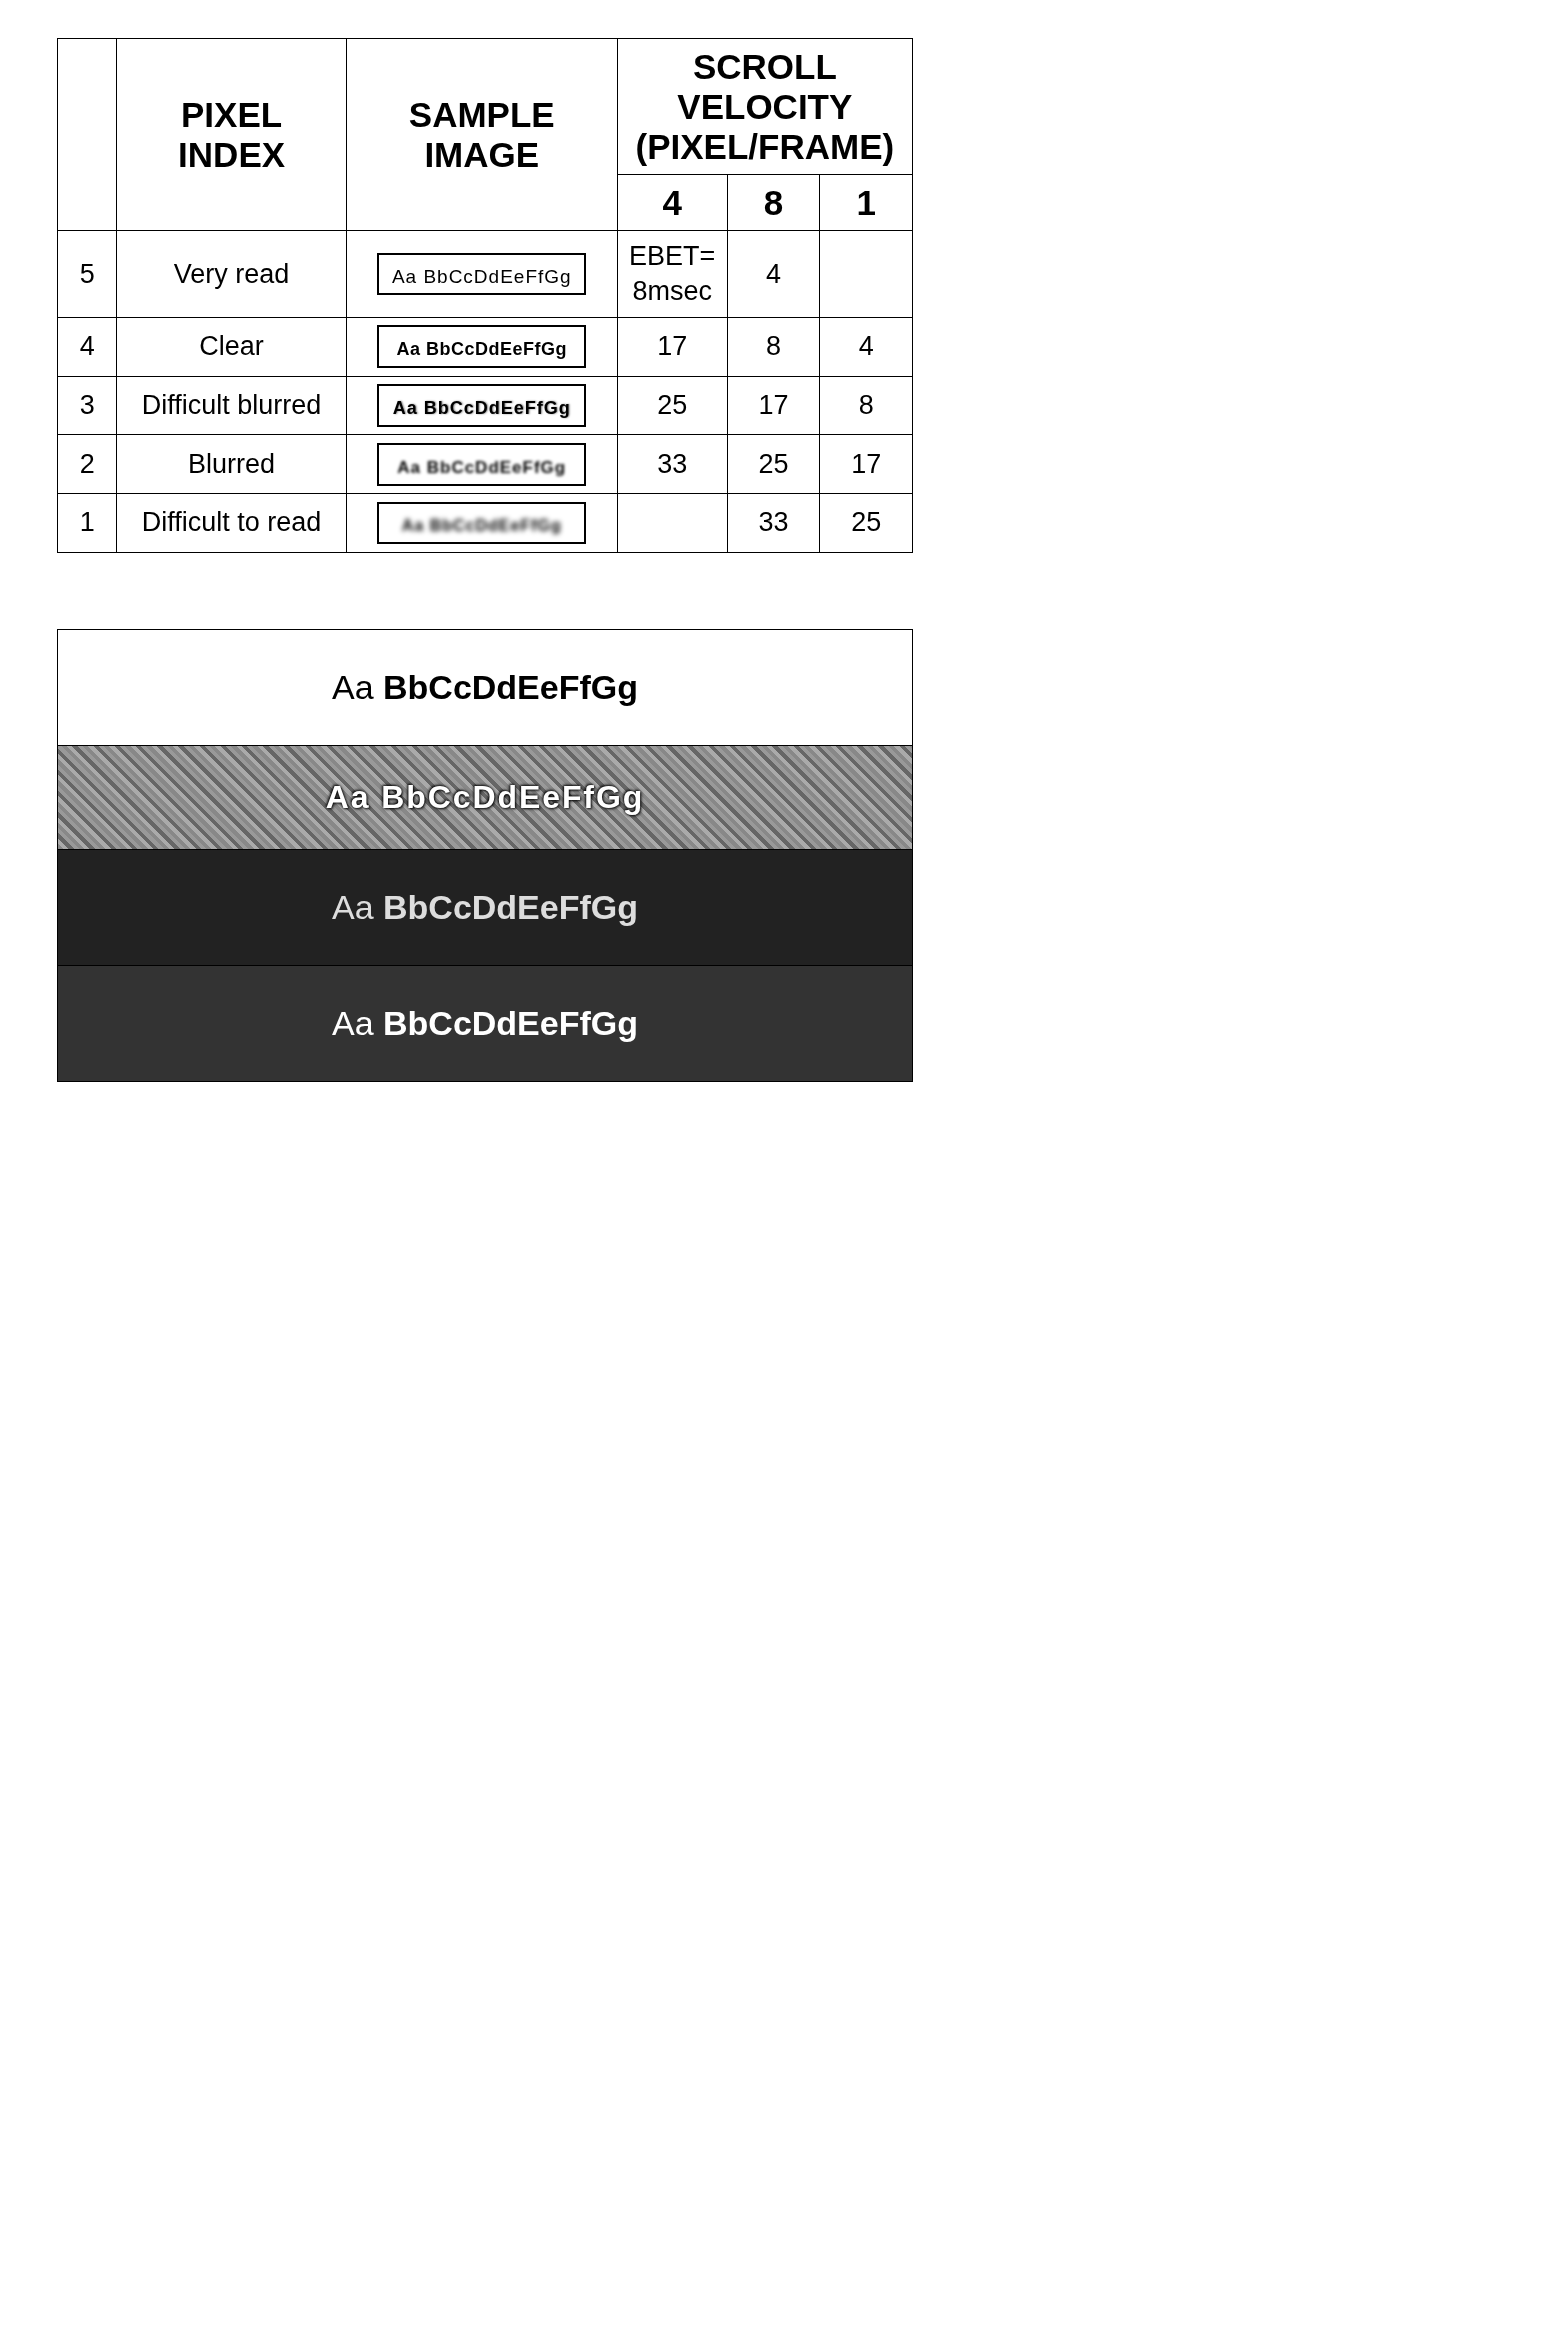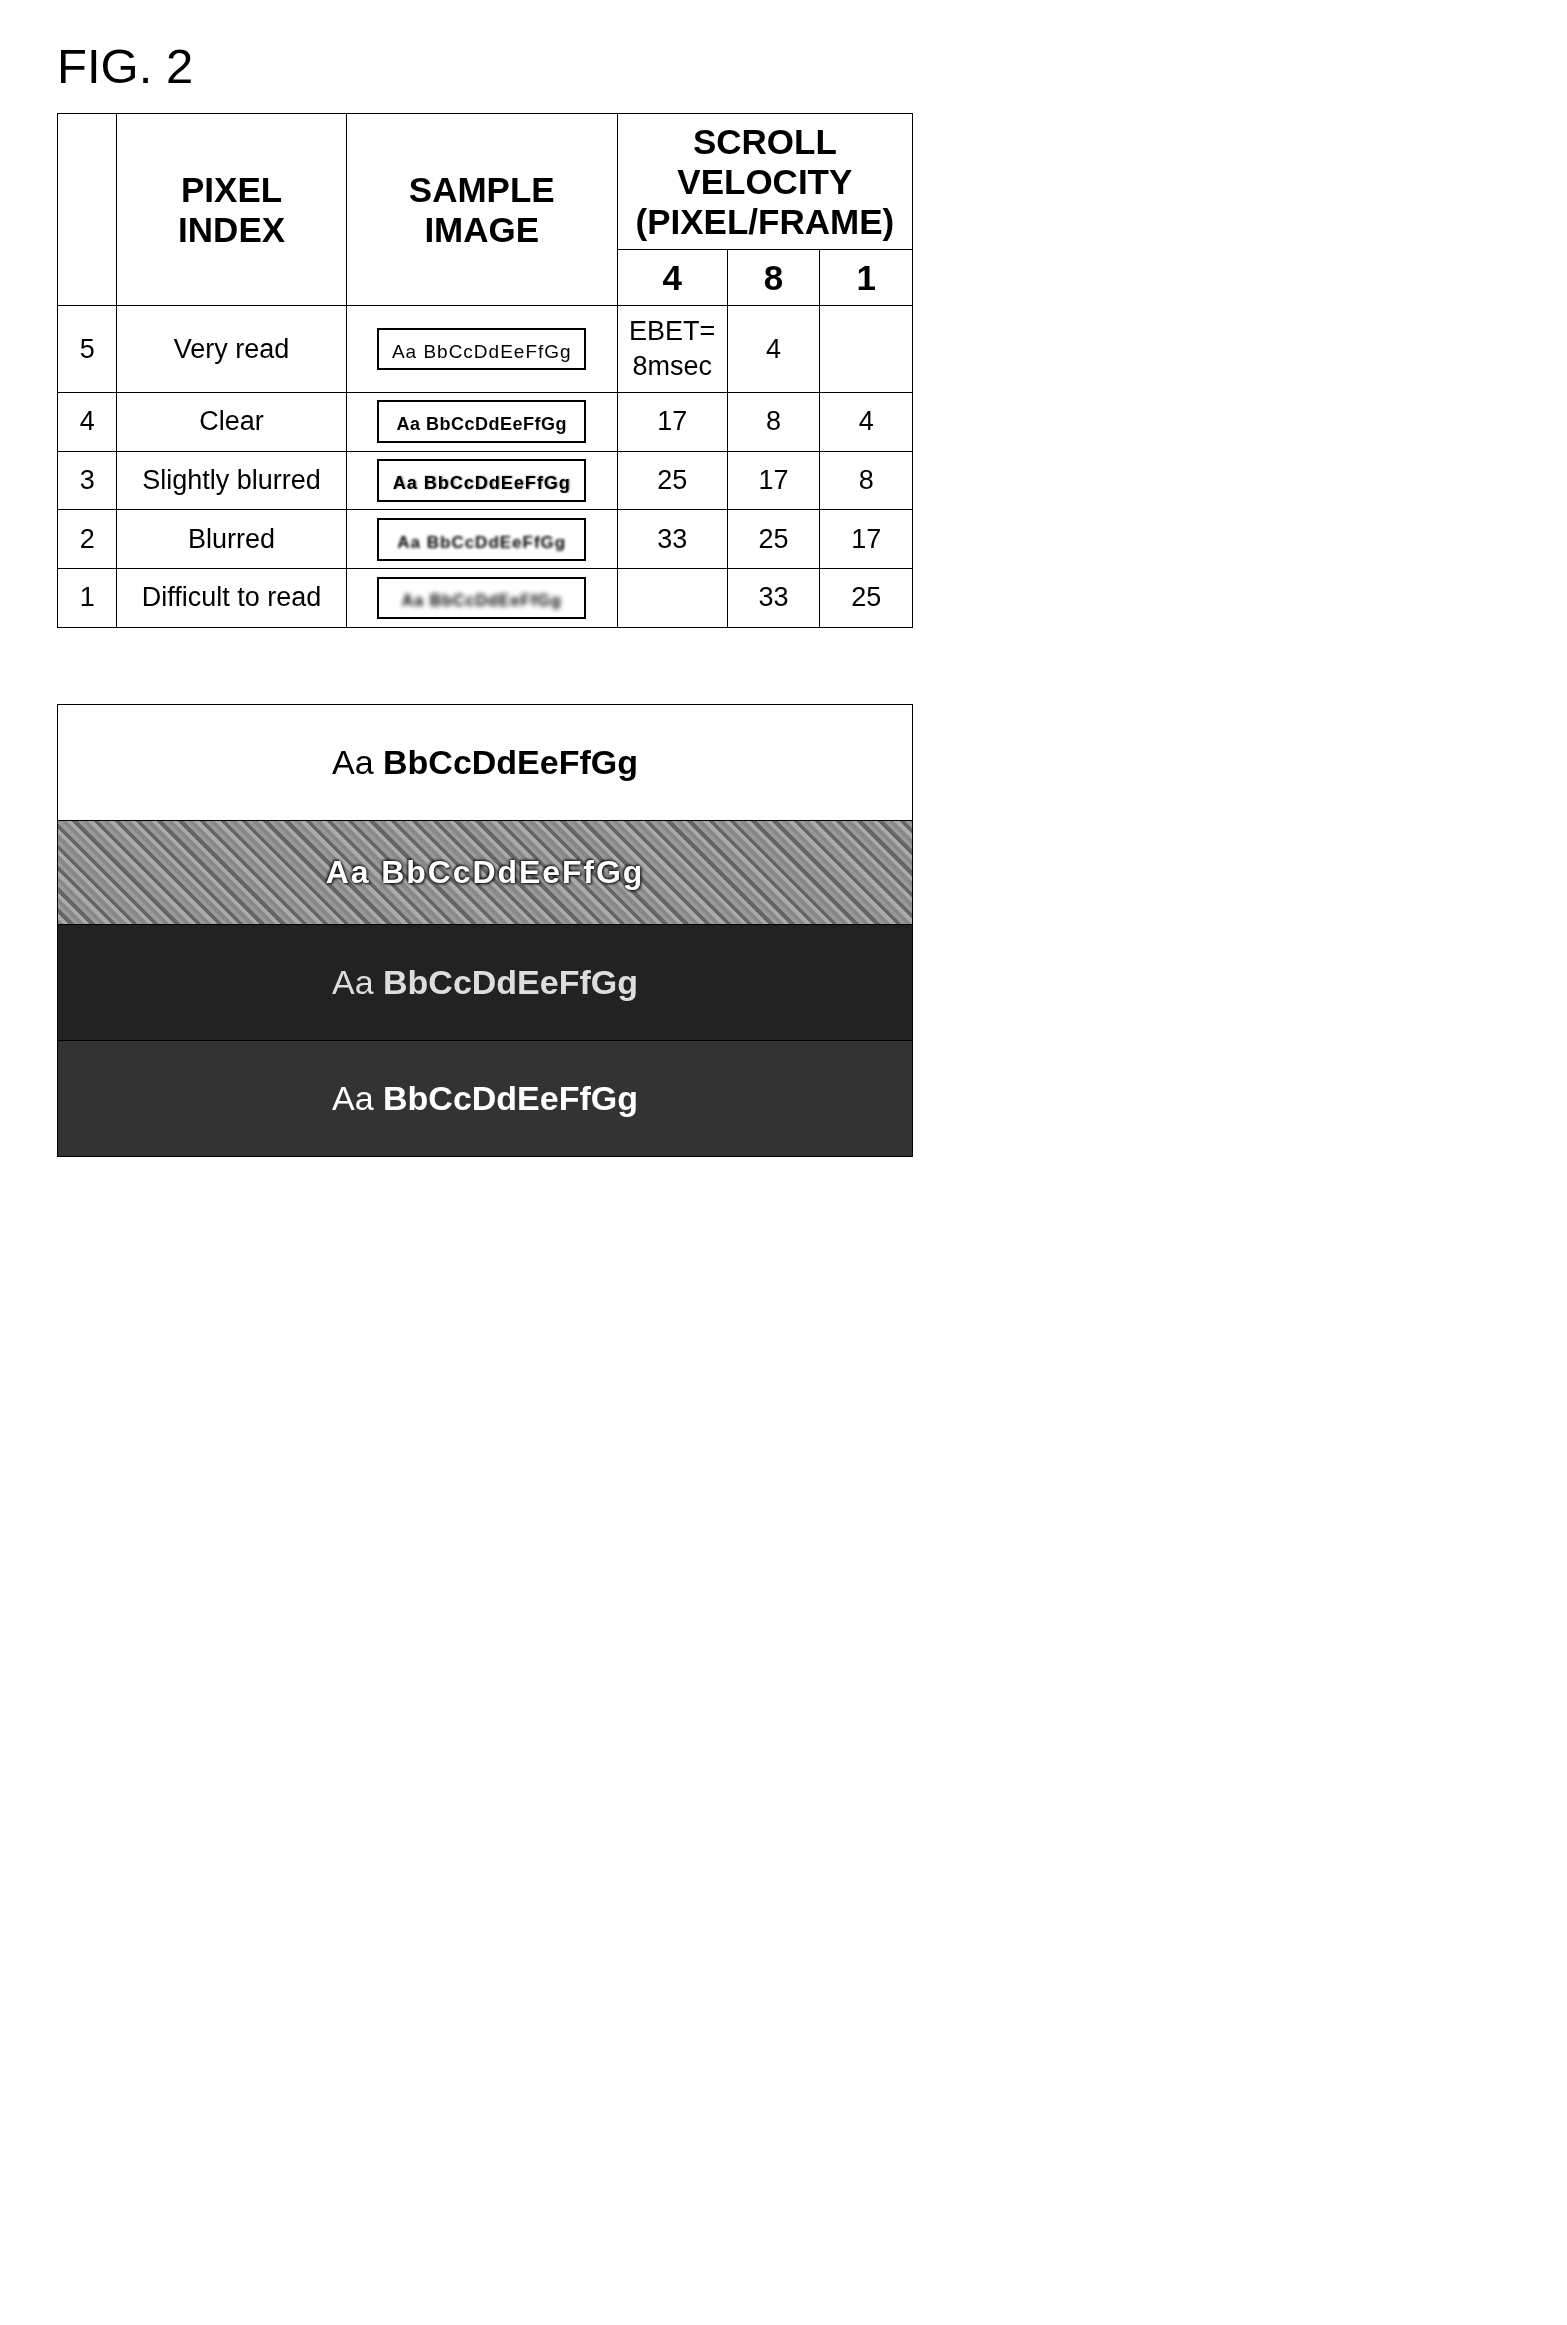--- a/index.html
+++ b/index.html
@@ -137,21 +137,20 @@
 
     .ebet-cell {
       font-size: 21px;
       line-height: 1.3;
     }
   </style>
 </head>
 <body>
 
 <div>
-  <div class="fig-label">FIG. 2</div>
 
   <table class="main-table">
     <thead>
       <tr class="header-row">
         <th class="col-num" rowspan="2"></th>
         <th class="col-blur" rowspan="2">PIXEL INDEX</th>
         <th class="col-sample" rowspan="2">SAMPLE IMAGE</th>
         <th colspan="3">
           SCROLL<br>VELOCITY<br>(PIXEL/FRAME)
         </th>
@@ -185,21 +184,21 @@
             <span class="sample-clear2">Aa BbCcDdEeFfGg</span>
           </div>
         </td>
         <td>17</td>
         <td>8</td>
         <td>4</td>
       </tr>
 
       <tr>
         <td>3</td>
-        <td>Slightly blurred</td>
+        <td>Difficult blurred</td>
         <td>
           <div class="sample-box">
             <span class="sample-slightly">Aa BbCcDdEeFfGg</span>
           </div>
         </td>
         <td>25</td>
         <td>17</td>
         <td>8</td>
       </tr>
 

